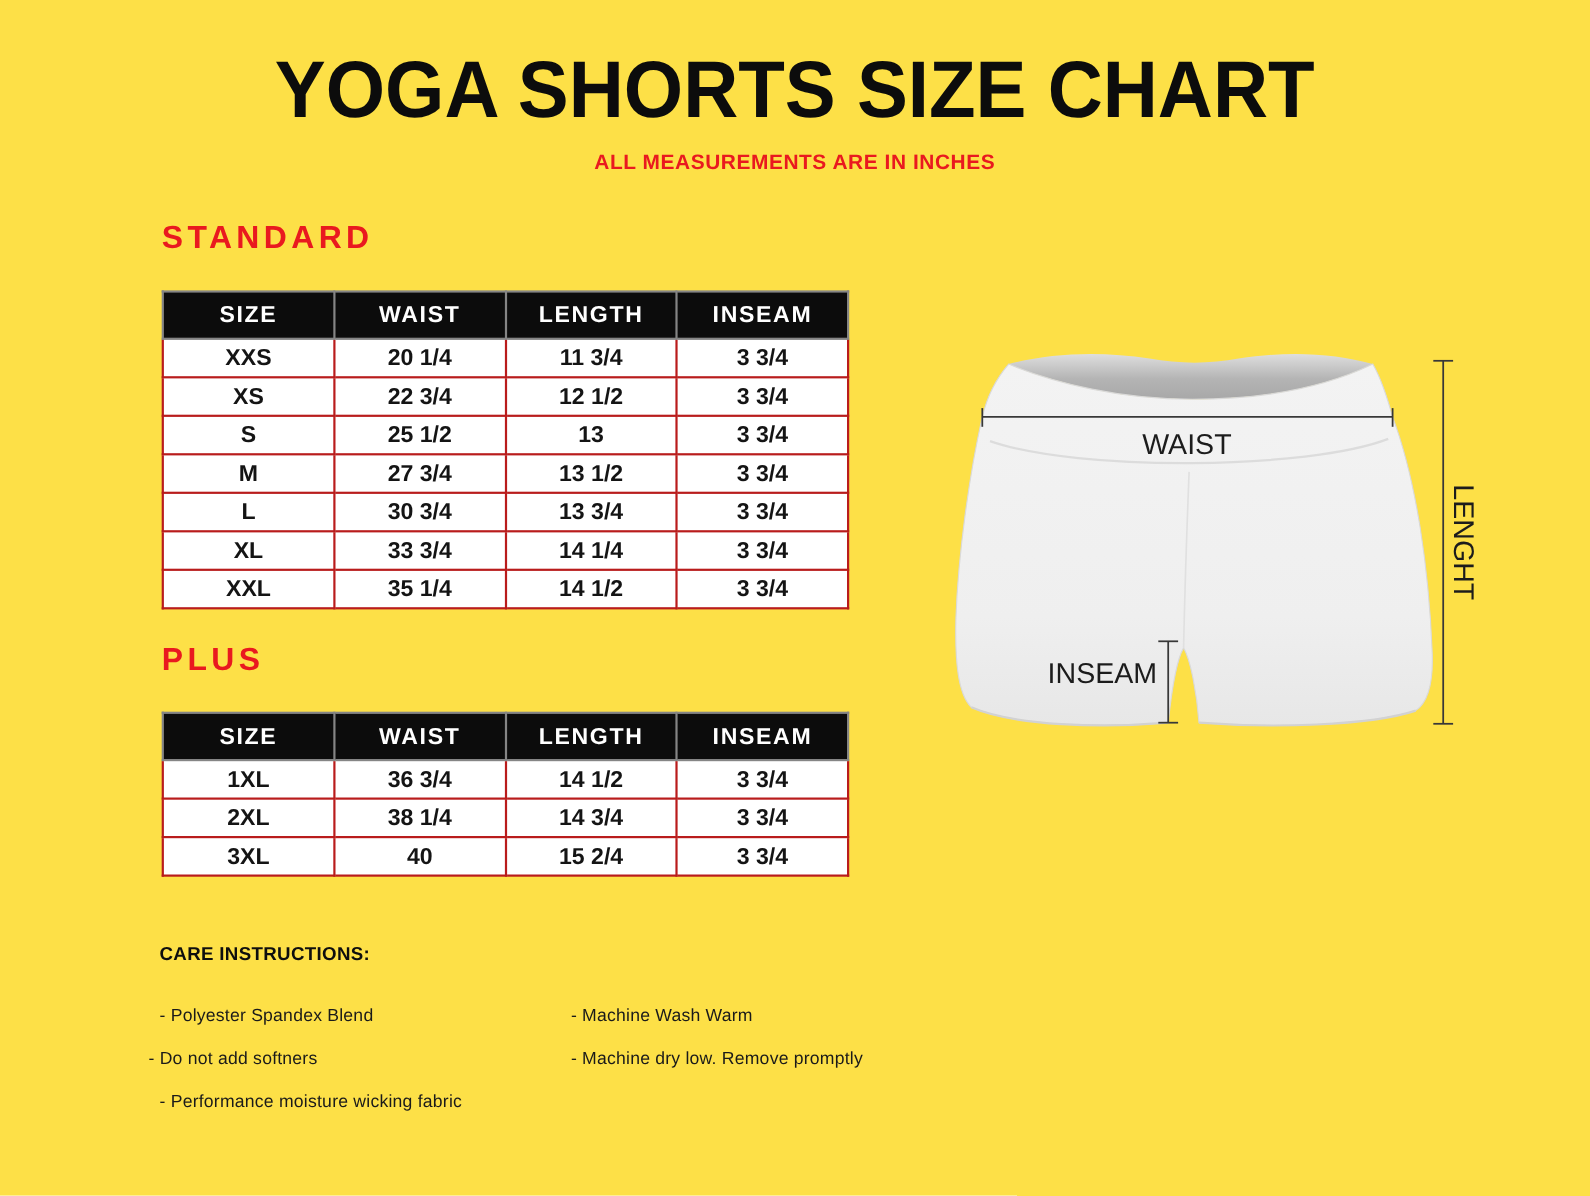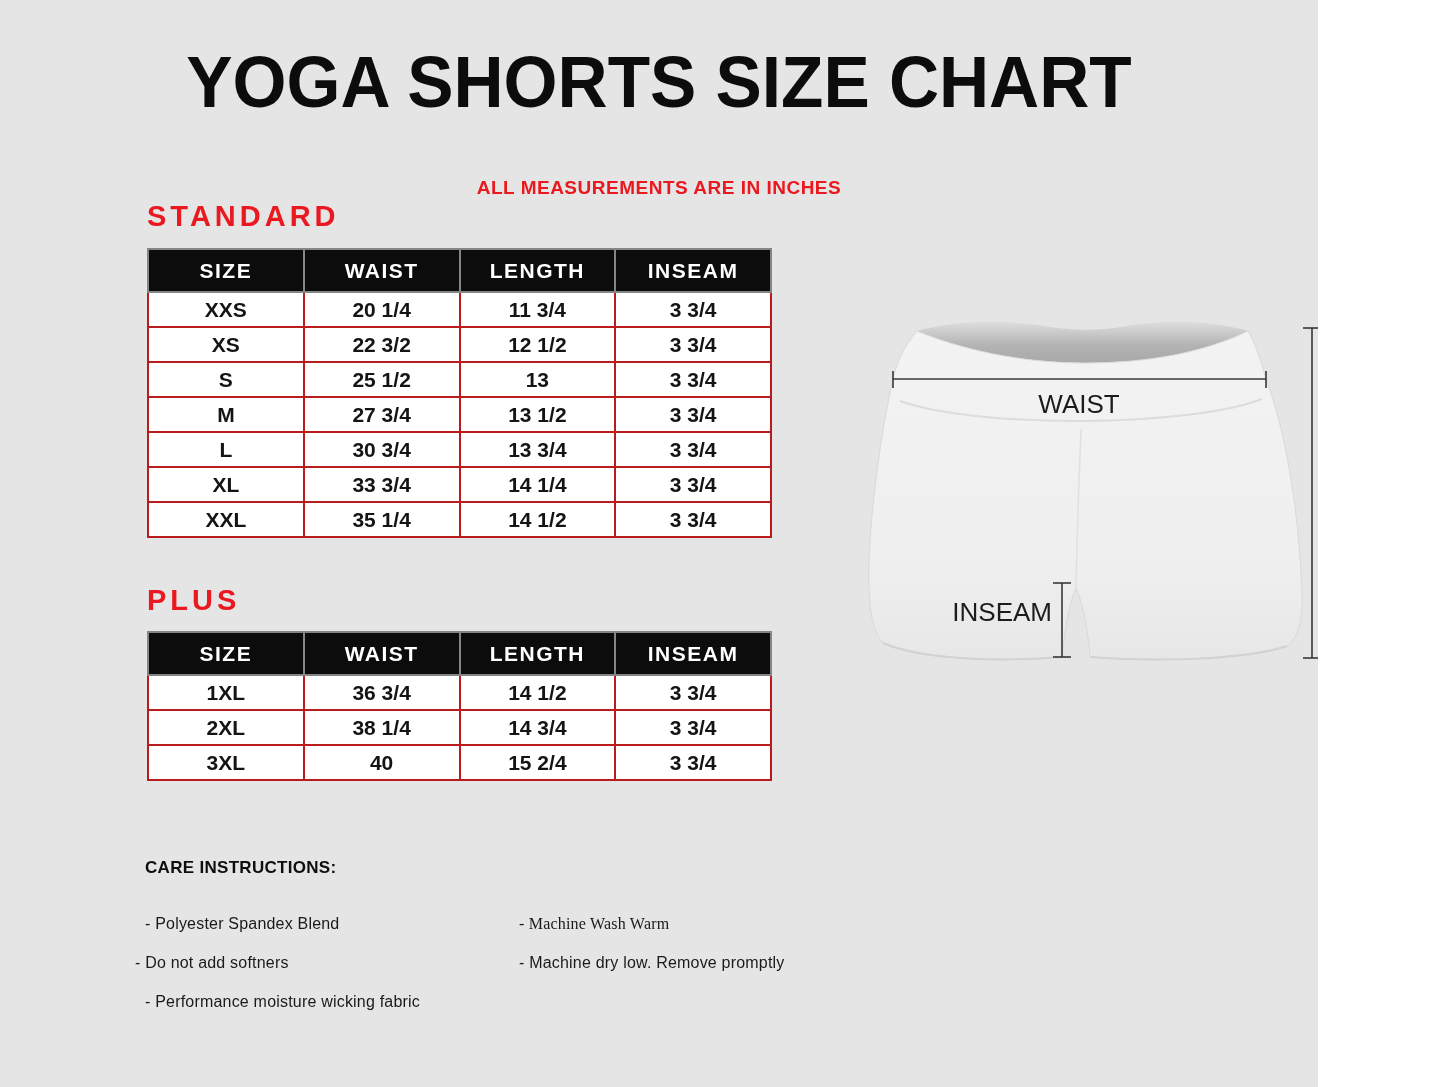--- a/index.html
+++ b/index.html
@@ -1,37 +1,38 @@
 <!DOCTYPE html>
 <html><head>
 <meta charset="utf-8">
 <style>
   html,body{margin:0;padding:0;background:#ffffff;}
   .page{
-    position:relative;width:1318px;height:1087px;background:#e5e5e5;overflow:hidden;
+    position:relative;width:1445px;height:1087px;background:#fde047;overflow:hidden;
     font-family:"Liberation Sans",sans-serif;color:#111;
   }
   .page-title{
     position:absolute;left:0;top:44px;width:100%;text-align:center;
     font-size:73px;font-weight:bold;color:#0c0c0c;line-height:76px;
     transform:scaleX(0.95);transform-origin:center;letter-spacing:0px;white-space:nowrap;
   }
   .page-subtitle{
     position:absolute;left:0;top:138px;width:100%;text-align:center;
-    font-size:19px;font-weight:bold;color:#e9191f;letter-spacing:0.5px;margin-top:39px;
+    font-size:19px;font-weight:bold;color:#e9191f;letter-spacing:0.5px;
   }
   .section-heading{
     position:absolute;left:147px;font-size:29px;font-weight:bold;color:#e9191f;
     letter-spacing:4px;line-height:32px;white-space:nowrap;
   }
   .heading-standard{top:200px;text-align:right;}
   .heading-plus{top:584px;text-align:right;}
   table.size-table{
     position:absolute;left:147px;width:625px;border-collapse:collapse;table-layout:fixed;
     font-family:"Liberation Sans",sans-serif;
+    margin-top:16px;
   }
   .table-standard{top:248px;}
   .table-plus{top:631px;}
   table.size-table th{
     background:#0c0c0c;color:#ffffff;font-size:21px;font-weight:bold;letter-spacing:1.5px;
     height:41px;border:2px solid #858585;text-align:center;padding:0;
   }
   table.size-table td{
     background:#ffffff;color:#141414;font-size:21px;font-weight:bold;
     height:33px;border:2px solid #b91c1c;text-align:center;padding:0;
@@ -39,21 +40,21 @@
   .care-heading{
     position:absolute;left:145px;top:858px;font-size:17px;font-weight:bold;color:#0e0e0e;
     letter-spacing:0.3px;
   }
   .care-item{
     position:absolute;font-size:16px;color:#1a1a1a;letter-spacing:0.2px;white-space:nowrap;
   }
   .care-l0{left:145px;top:915px;}
   .care-l1{left:135px;top:954px;}
   .care-l2{left:145px;top:993px;}
-  .care-r0{left:519px;top:915px;font-family:Liberation Serif, serif;}
+  .care-r0{left:519px;top:915px;}
   .care-r1{left:519px;top:954px;}
   .diagram{position:absolute;left:860px;top:300px;width:500px;height:390px;}
   .diagram text{font-family:"Liberation Sans",sans-serif;font-size:26px;fill:#1c1c1c;}
 </style>
 </head>
 <body>
 
 <div class="page">
 
   <div class="page-title">YOGA SHORTS SIZE CHART</div>
@@ -72,21 +73,21 @@
     </thead>
     <tbody>
       <tr>
         <td>XXS</td>
         <td>20 1/4</td>
         <td>11 3/4</td>
         <td>3 3/4</td>
       </tr>
       <tr>
         <td>XS</td>
-        <td>22 3/2</td>
+        <td>22 3/4</td>
         <td>12 1/2</td>
         <td>3 3/4</td>
       </tr>
       <tr>
         <td>S</td>
         <td>25 1/2</td>
         <td>13</td>
         <td>3 3/4</td>
       </tr>
       <tr>

